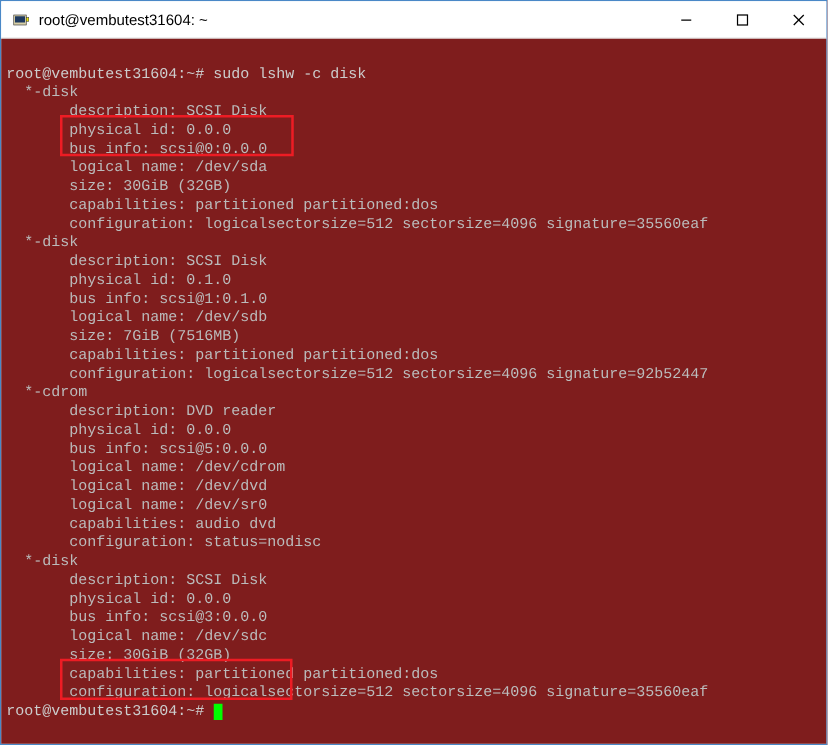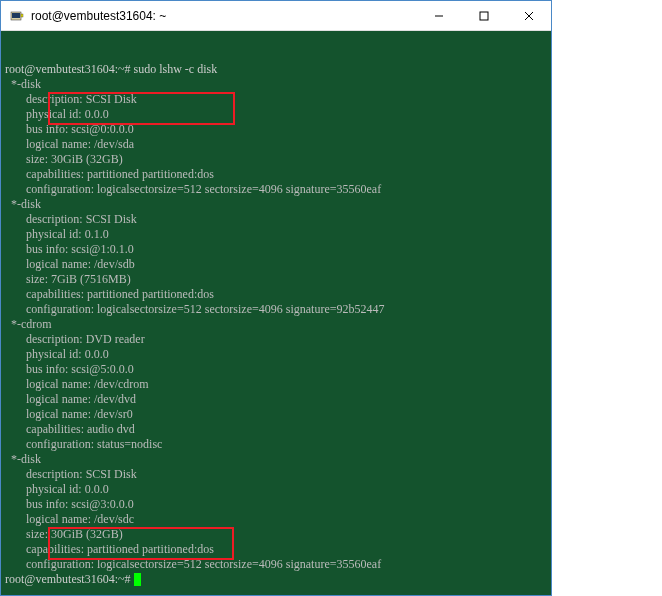--- a/index.html
+++ b/index.html
@@ -4,21 +4,21 @@
 <style>
   * { margin: 0; padding: 0; box-sizing: border-box; }
   body {
     font-family: -apple-system, BlinkMacSystemFont, "Segoe UI", sans-serif;
     background: #fff;
     width: 662px;
     height: 596px;
     overflow: hidden;
   }
   .window {
-    width: 552px;
+    width: 662px;
     height: 596px;
     border: 1px solid #4a88c7;
     display: flex;
     flex-direction: column;
     background: #fff;
   }
   .titlebar {
     height: 30px;
     background: #fff;
     display: flex;
@@ -50,26 +50,26 @@
     display: flex;
     align-items: center;
     justify-content: center;
     font-family: "Segoe UI Symbol", sans-serif;
     font-size: 10px;
     color: #000;
     cursor: pointer;
   }
   .terminal {
     flex: 1;
-    background: #14532d;
+    background: #7f1d1d;
     color: #bbb;
-    font-family: Liberation Serif, serif;
+    font-family: Liberation Mono, monospace;
     font-size: 12px;
     line-height: 15px;
-    padding: 16px 4px;
+    padding: 6px 4px;
     overflow: hidden;
     white-space: pre;
     position: relative;
   }
   .prompt { color: #ccc; }
   .cmd { color: #ccc; }
   .cursor {
     display: inline-block;
     width: 7px;
     height: 13px;

